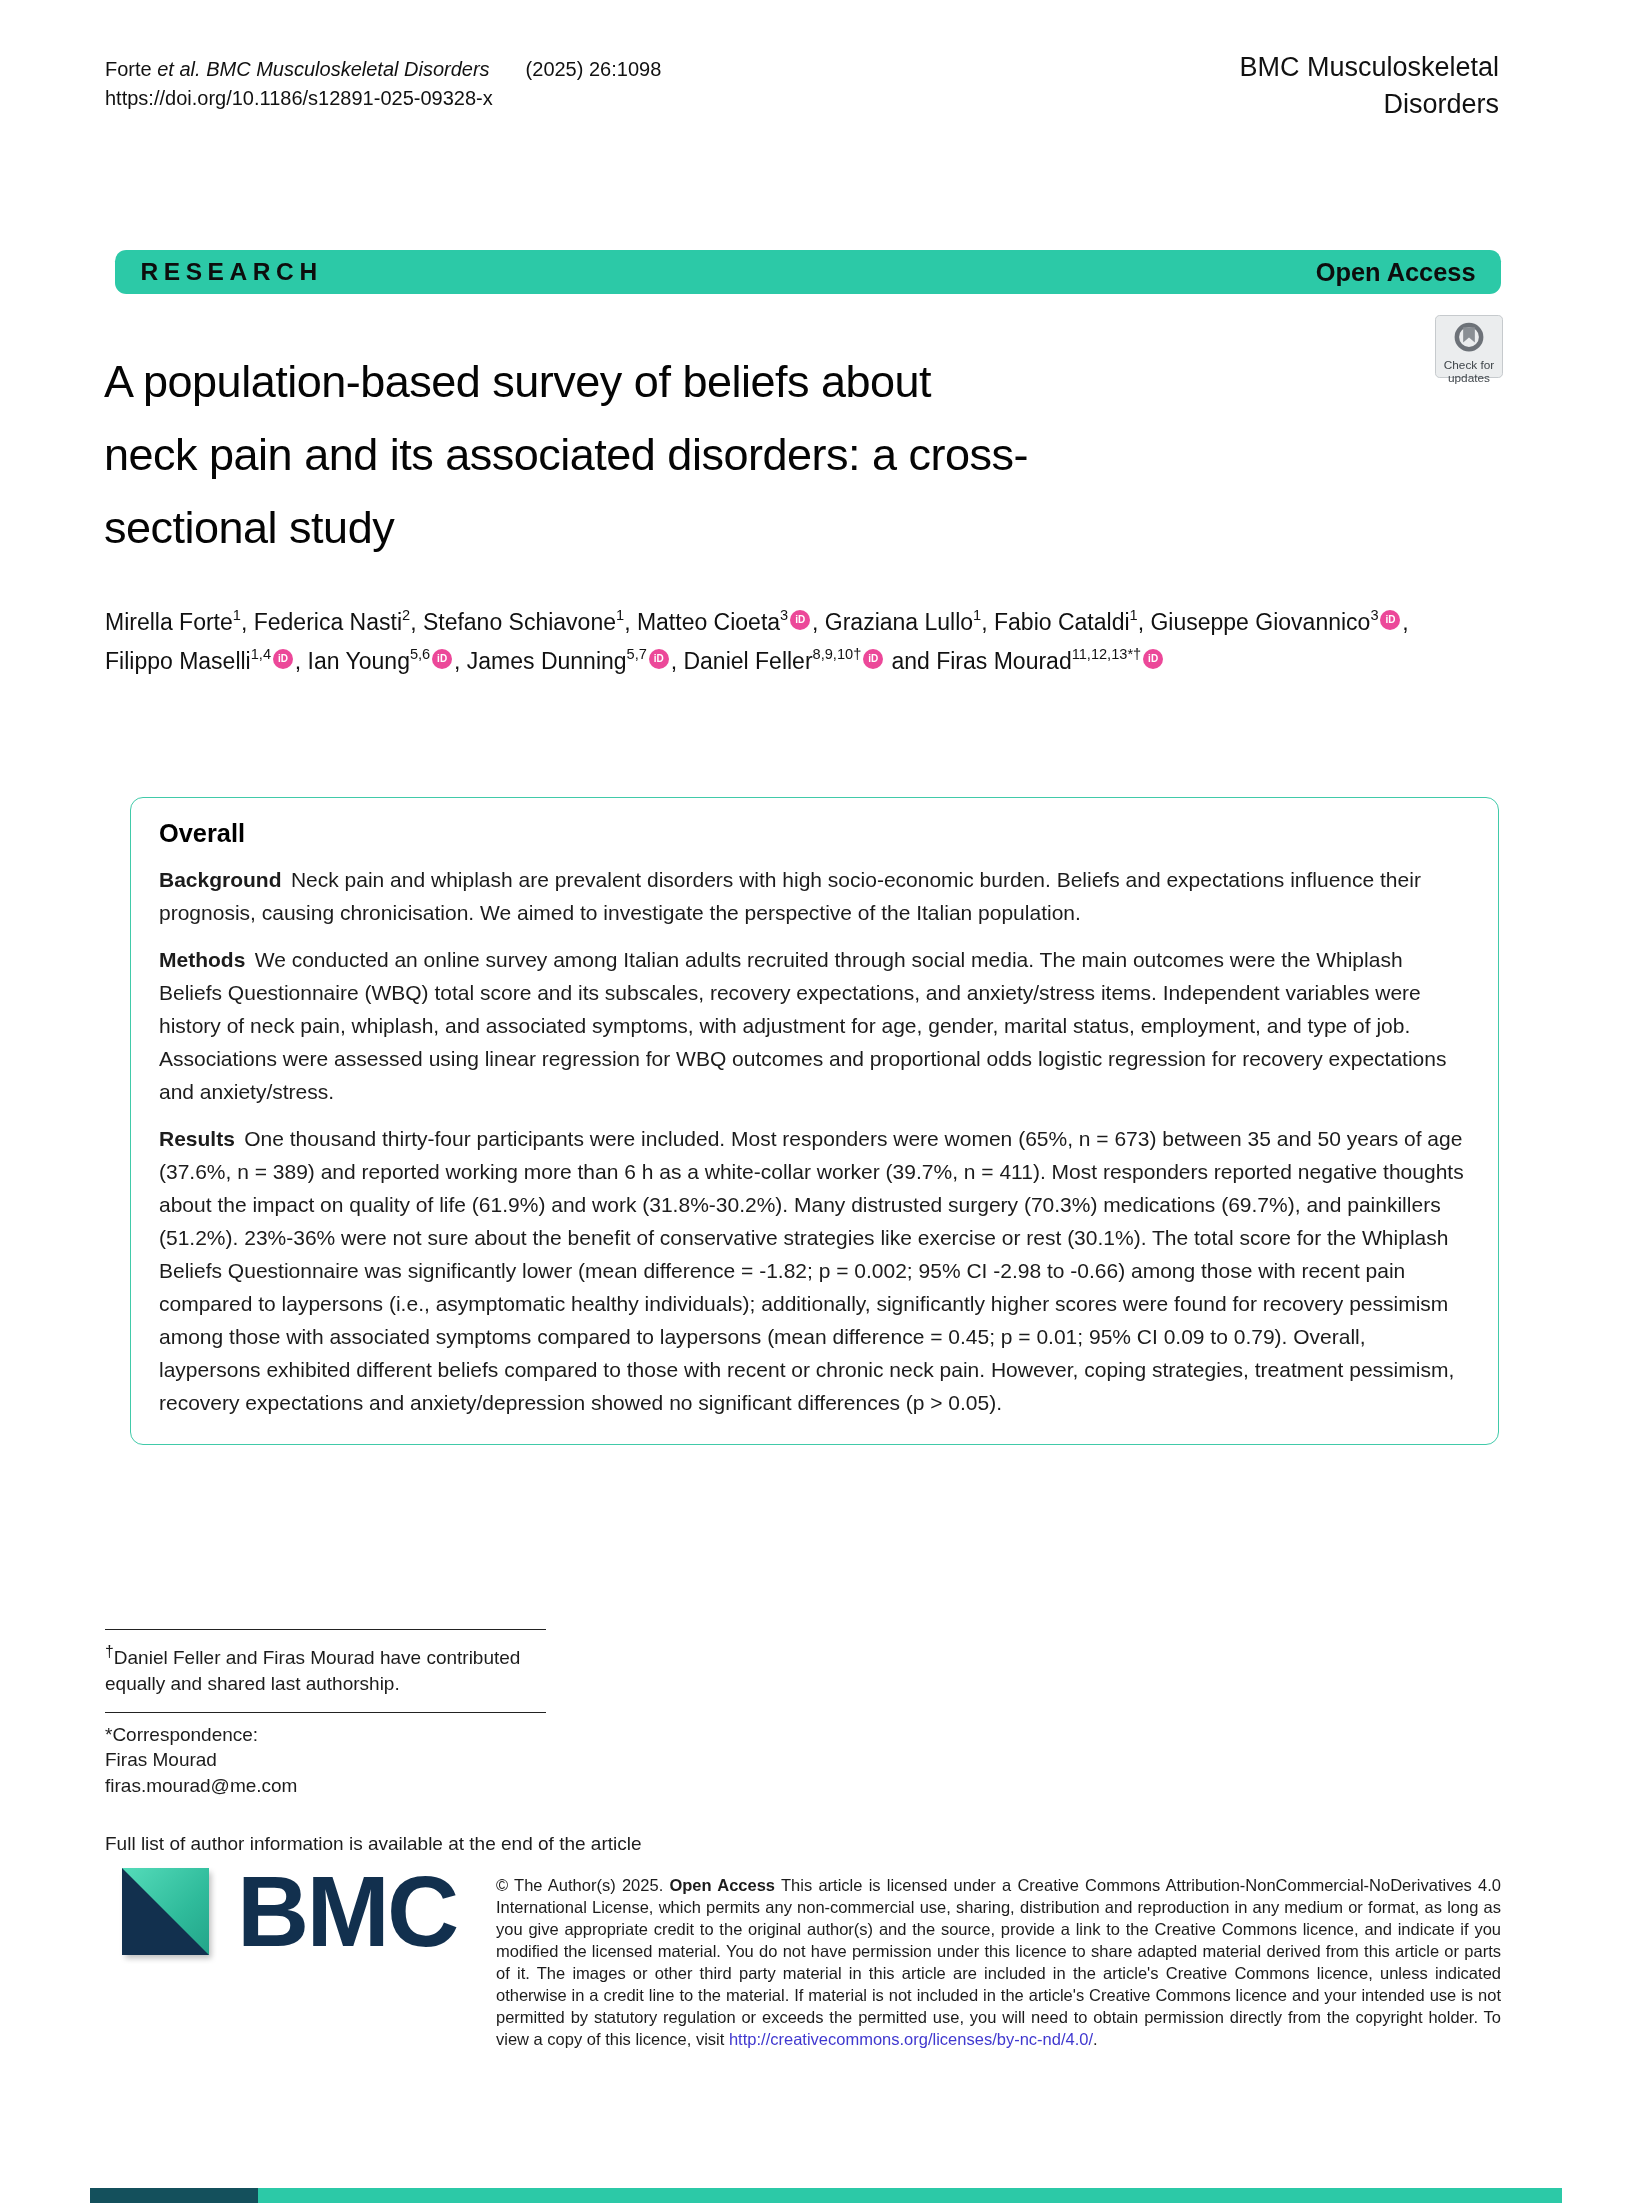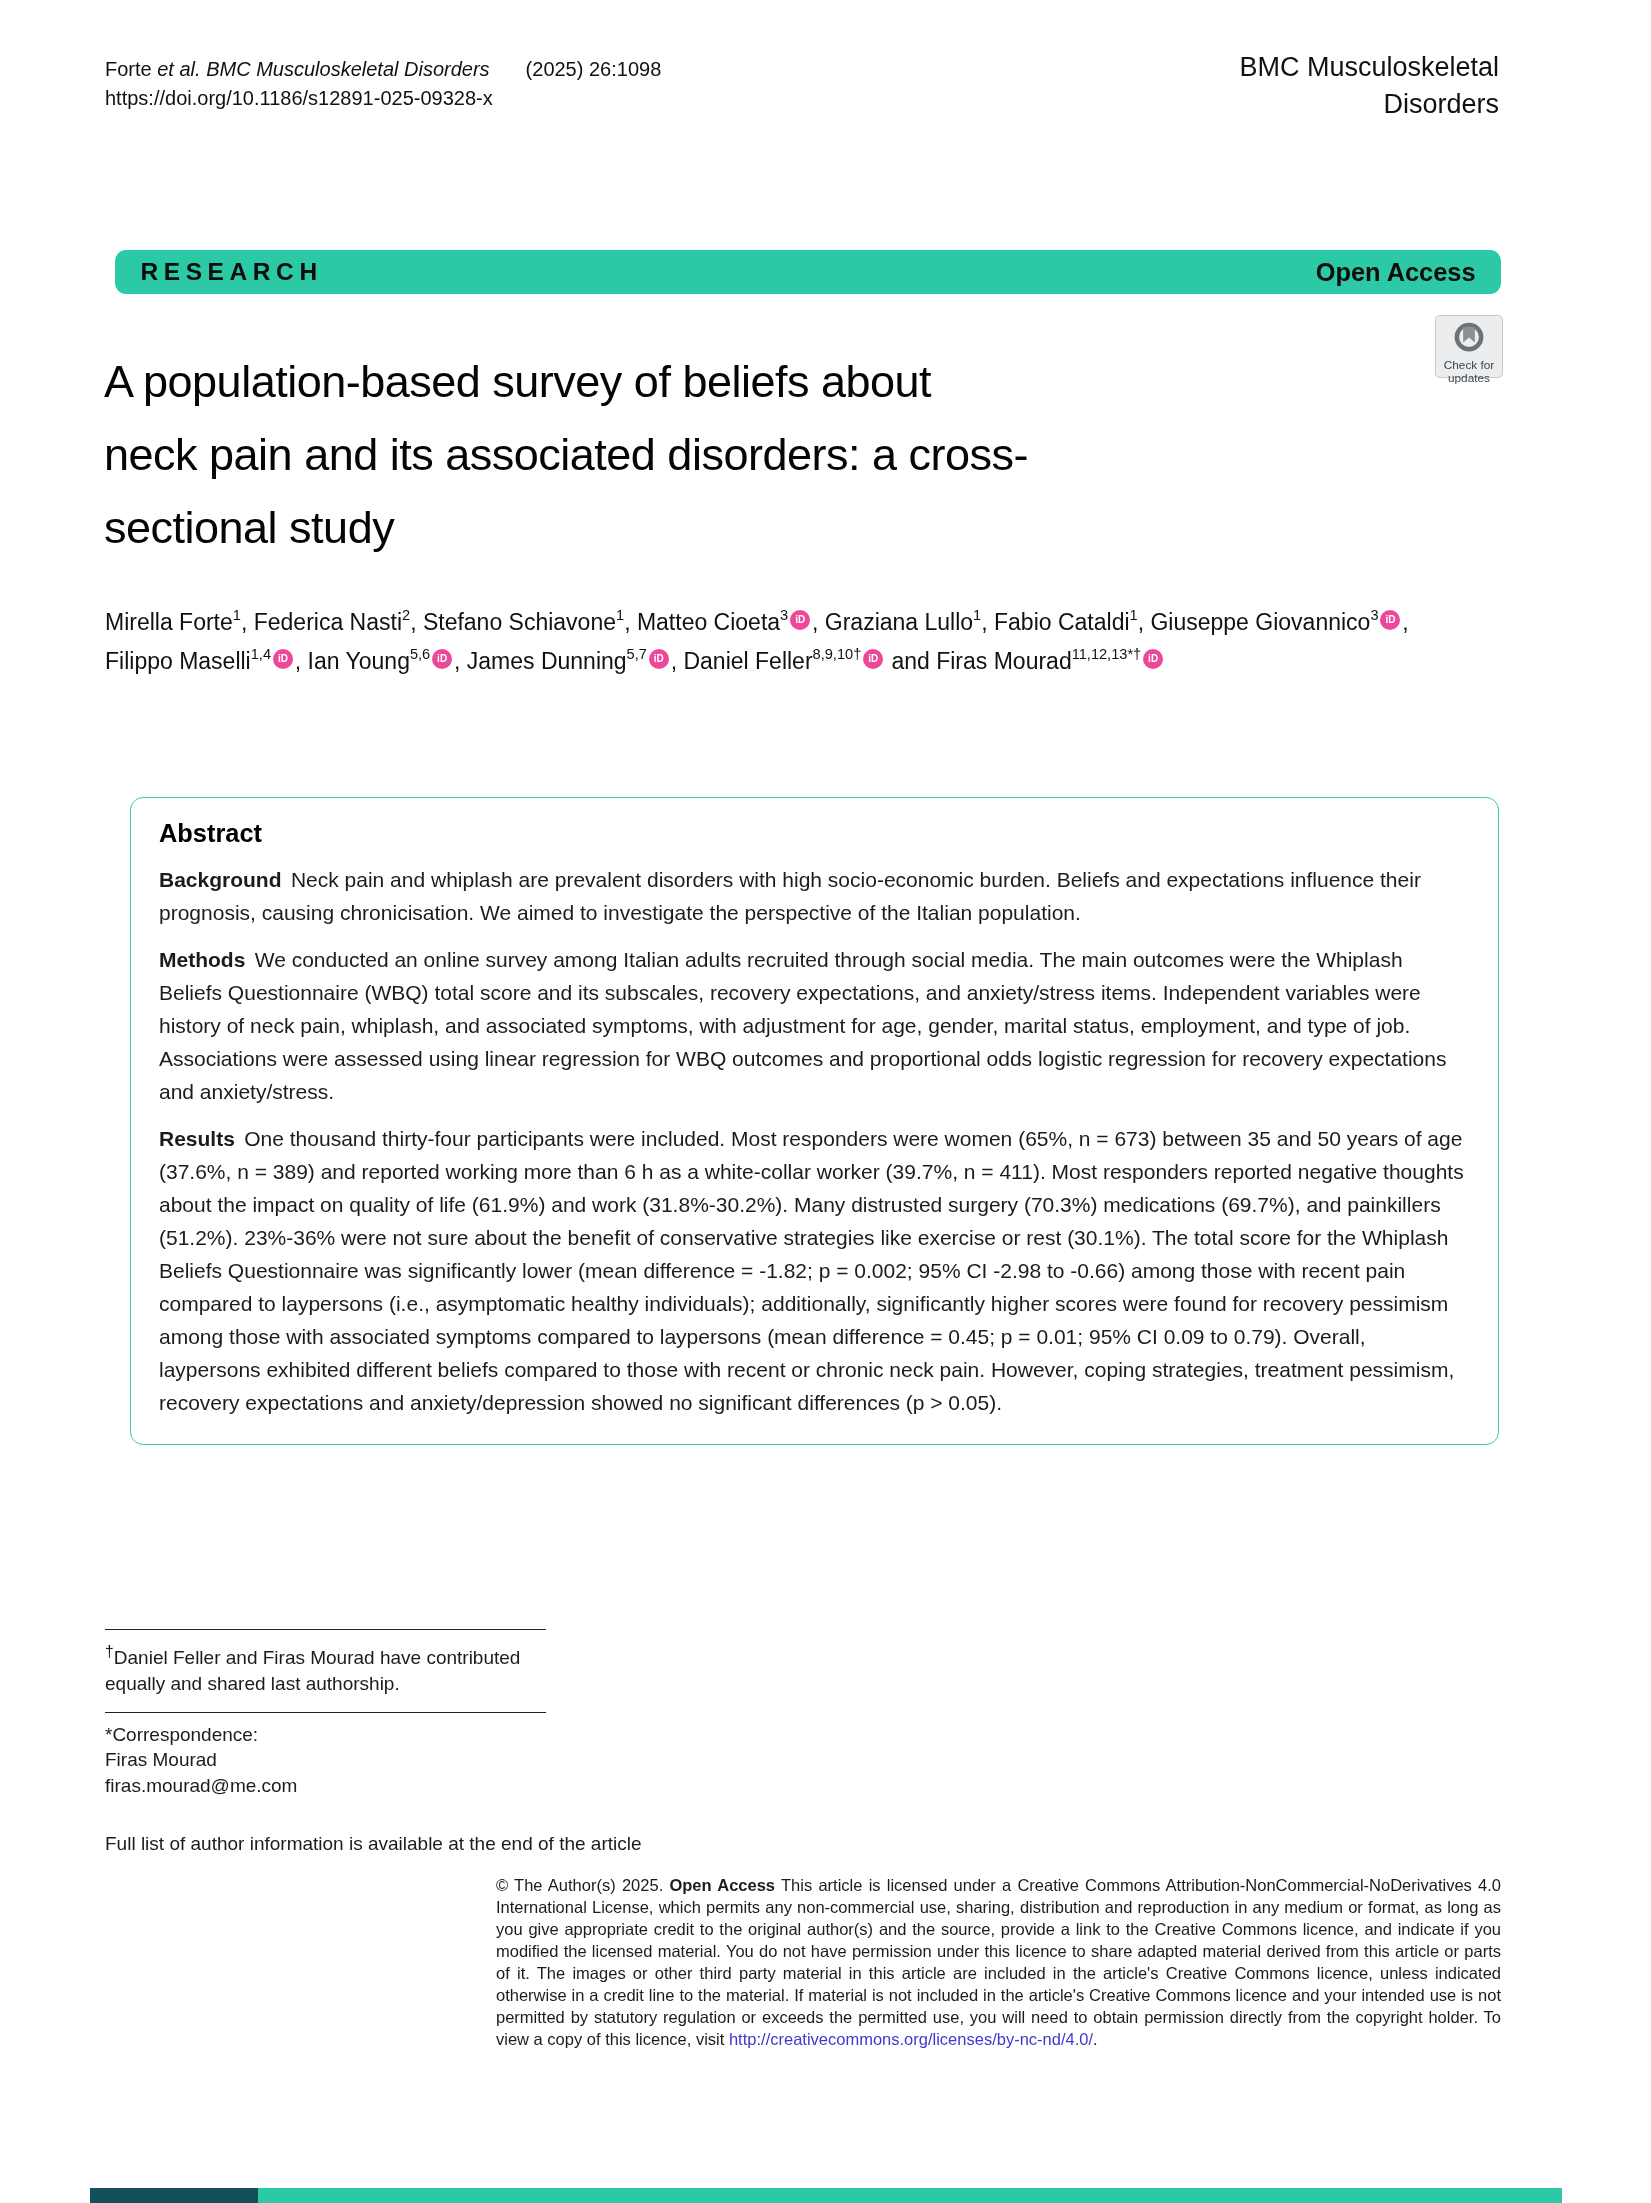--- a/index.html
+++ b/index.html
@@ -95,36 +95,42 @@
     <div>A population-based survey of beliefs about</div>
     <div>neck pain and its associated disorders: a cross-</div>
     <div>sectional study</div>
   </div>
 
   <div class="authors">
     <span><span>Mirella Forte</span><sup>1</sup><span>, </span></span><span><span>Federica Nasti</span><sup>2</sup><span>, </span></span><span><span>Stefano Schiavone</span><sup>1</sup><span>, </span></span><span><span>Matteo Cioeta</span><sup>3</sup><span class="orcid">iD</span><span>, </span></span><span><span>Graziana Lullo</span><sup>1</sup><span>, </span></span><span><span>Fabio Cataldi</span><sup>1</sup><span>, </span></span><span><span>Giuseppe Giovannico</span><sup>3</sup><span class="orcid">iD</span><span>, </span></span><span><span>Filippo Maselli</span><sup>1,4</sup><span class="orcid">iD</span><span>, </span></span><span><span>Ian Young</span><sup>5,6</sup><span class="orcid">iD</span><span>, </span></span><span><span>James Dunning</span><sup>5,7</sup><span class="orcid">iD</span><span>, </span></span><span><span>Daniel Feller</span><sup>8,9,10†</sup><span class="orcid">iD</span><span> and </span></span><span><span>Firas Mourad</span><sup>11,12,13*†</sup><span class="orcid">iD</span><span></span></span>
   </div>
 
   <div class="abstract">
-    <h2>Abstract</h2>
+    <h2>Overall</h2>
     <p><span class="lbl">Background</span><span>Neck pain and whiplash are prevalent disorders with high socio-economic burden. Beliefs and expectations influence their prognosis, causing chronicisation. We aimed to investigate the perspective of the Italian population.</span></p>
     <p><span class="lbl">Methods</span><span>We conducted an online survey among Italian adults recruited through social media. The main outcomes were the Whiplash Beliefs Questionnaire (WBQ) total score and its subscales, recovery expectations, and anxiety/stress items. Independent variables were history of neck pain, whiplash, and associated symptoms, with adjustment for age, gender, marital status, employment, and type of job. Associations were assessed using linear regression for WBQ outcomes and proportional odds logistic regression for recovery expectations and anxiety/stress.</span></p>
     <p><span class="lbl">Results</span><span>One thousand thirty-four participants were included. Most responders were women (65%, n = 673) between 35 and 50 years of age (37.6%, n = 389) and reported working more than 6 h as a white-collar worker (39.7%, n = 411). Most responders reported negative thoughts about the impact on quality of life (61.9%) and work (31.8%-30.2%). Many distrusted surgery (70.3%) medications (69.7%), and painkillers (51.2%). 23%-36% were not sure about the benefit of conservative strategies like exercise or rest (30.1%). The total score for the Whiplash Beliefs Questionnaire was significantly lower (mean difference = -1.82; p = 0.002; 95% CI -2.98 to -0.66) among those with recent pain compared to laypersons (i.e., asymptomatic healthy individuals); additionally, significantly higher scores were found for recovery pessimism among those with associated symptoms compared to laypersons (mean difference = 0.45; p = 0.01; 95% CI 0.09 to 0.79). Overall, laypersons exhibited different beliefs compared to those with recent or chronic neck pain. However, coping strategies, treatment pessimism, recovery expectations and anxiety/depression showed no significant differences (p &gt; 0.05).</span></p>
   </div>
 
   <div class="fn">
     <hr class="rule">
     <p><sup>†</sup><span>Daniel Feller and Firas Mourad have contributed equally and shared last authorship.</span></p>
     <hr class="rule2">
     <p>*Correspondence:</p>
     <p>Firas Mourad</p>
     <p>firas.mourad@me.com</p>
     <p class="fulllist">Full list of author information is available at the end of the article</p>
   </div>
 
+  <div class="bmclogo">
+    <div class="logo-square">
+        <div class="navy"></div>
+      </div>
+    <div class="logo-text">BMC</div>
+  </div>
 
   <div class="license">
     <span>© The Author(s) 2025.</span>
     <span class="oalbl">Open Access</span>
     <span>This article is licensed under a Creative Commons Attribution-NonCommercial-NoDerivatives 4.0 International License, which permits any non-commercial use, sharing, distribution and reproduction in any medium or format, as long as you give appropriate credit to the original author(s) and the source, provide a link to the Creative Commons licence, and indicate if you modified the licensed material. You do not have permission under this licence to share adapted material derived from this article or parts of it. The images or other third party material in this article are included in the article's Creative Commons licence, unless indicated otherwise in a credit line to the material. If material is not included in the article's Creative Commons licence and your intended use is not permitted by statutory regulation or exceeds the permitted use, you will need to obtain permission directly from the copyright holder. To view a copy of this licence, visit </span><a>http://creativecommons.org/licenses/by-nc-nd/4.0/</a><span>.</span>
   </div>
 
   <div class="bottom-bar">
       <div class="dark"></div>
     </div>

